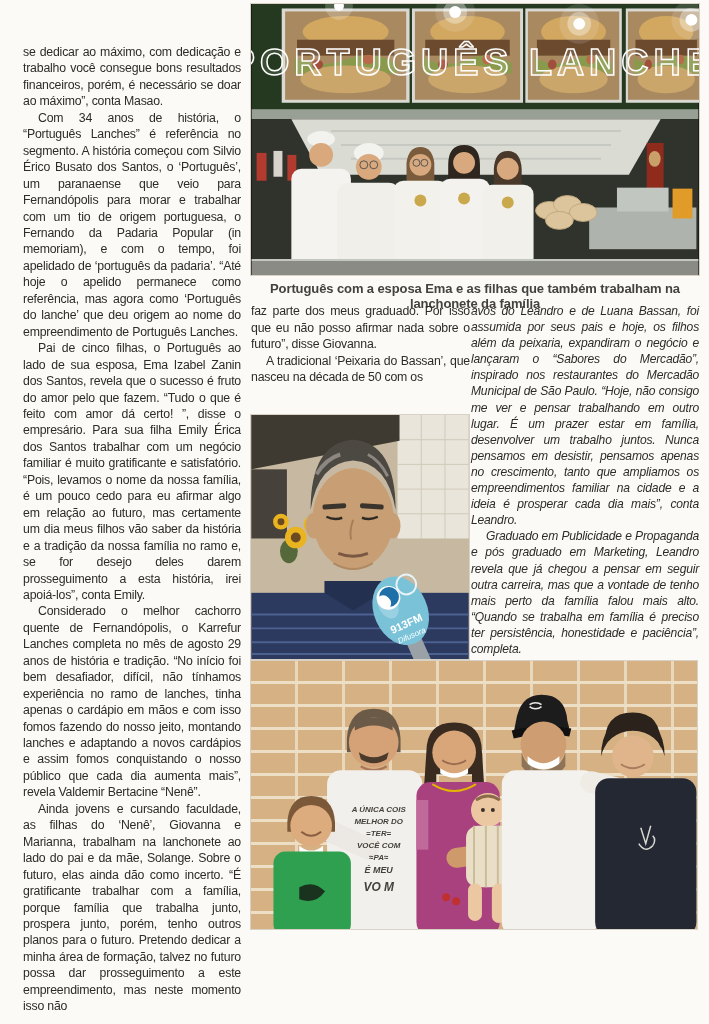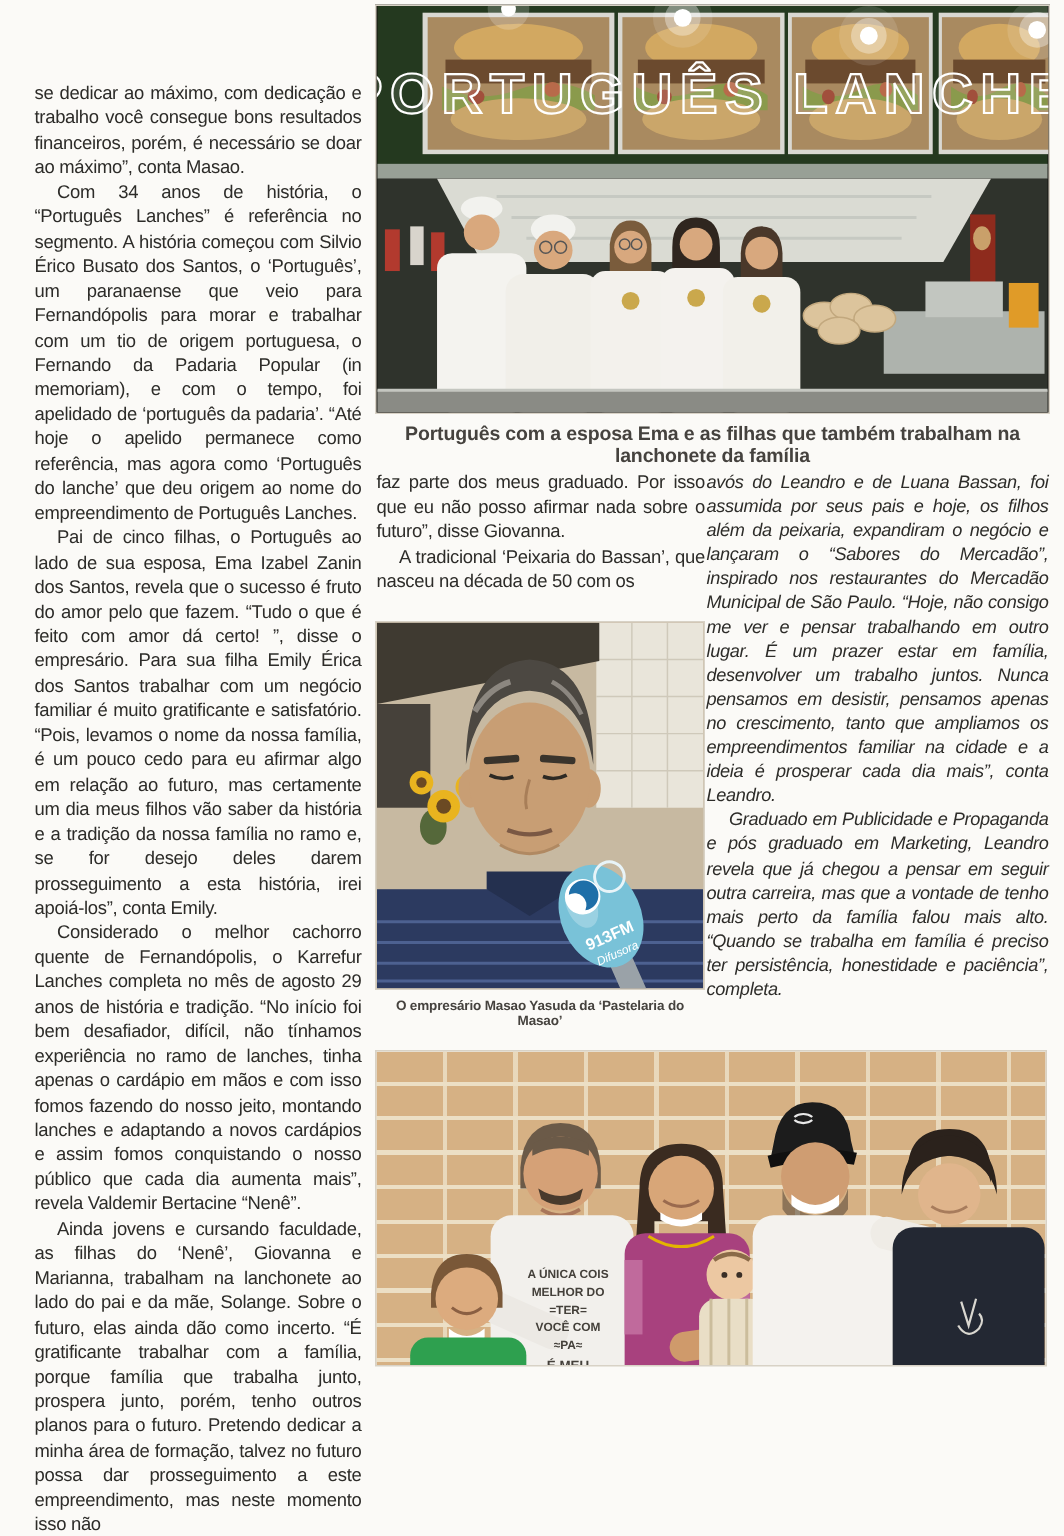--- a/index.html
+++ b/index.html
@@ -1,30 +1,30 @@
 <!DOCTYPE html>
 <html lang="pt"><head>
 <meta charset="utf-8">
 <style>
   html,body{margin:0;padding:0;}
   body{width:709px;height:1024px;background:#fbfaf7;font-family:"Liberation Sans",sans-serif;}
   .page{position:relative;width:709px;height:1024px;overflow:hidden;background:#fbfaf7;}
-  .col{position:absolute;text-align:justify;color:#2d2c29;margin-top:10px;}
+  .col{position:absolute;text-align:justify;color:#2d2c29;}
   .col p{margin:0;}
   .col p.ind{text-indent:15px;}
   .col1{left:23px;top:44px;width:218px;font-size:12.3px;line-height:16.45px;letter-spacing:-0.2px;}
   .col2{left:251px;top:303px;width:219px;font-size:12.3px;line-height:16.6px;letter-spacing:-0.2px;}
   .col3{left:471px;top:303px;width:228px;font-size:12.1px;line-height:16.1px;letter-spacing:-0.2px;font-style:italic;}
   figure.photo{position:absolute;margin:0;border:1px solid #d8d2c6;box-sizing:border-box;overflow:hidden;}
   .photo-top{left:250px;top:3px;width:450px;height:273px;background:#14130f;}
   .photo-mid{left:250px;top:414px;width:220px;height:246px;background:#c7b9a1;}
-  .photo-bottom{left:250px;top:700px;width:448px;height:211px;
+  .photo-bottom{left:250px;top:660px;width:448px;height:270px;
     background:
       repeating-linear-gradient(90deg, rgba(236,223,197,0) 0 44px, rgba(236,223,197,.85) 44px 47px),
-      repeating-linear-gradient(180deg, #d6b184 0 20px, #ecdfc5 20px 23px);}
+      repeating-linear-gradient(180deg, #d6b184 0 20px, #ecdfc5 20px 23px); font-style: italic;}
   .photo-bottom svg{position:absolute;left:0;top:0;}
   .caption{position:absolute;font-size:13px;font-weight:bold;color:#45423e;text-align:center;letter-spacing:-0.1px;}
   .cap-top{left:250px;top:281px;width:450px;}
   .cap-mid{left:250px;top:665px;width:220px;font-size:9px;}
   .cap-bottom{left:250px;top:982px;width:448px;}
 </style>
 </head>
 <body>
 
 <div class="page">

